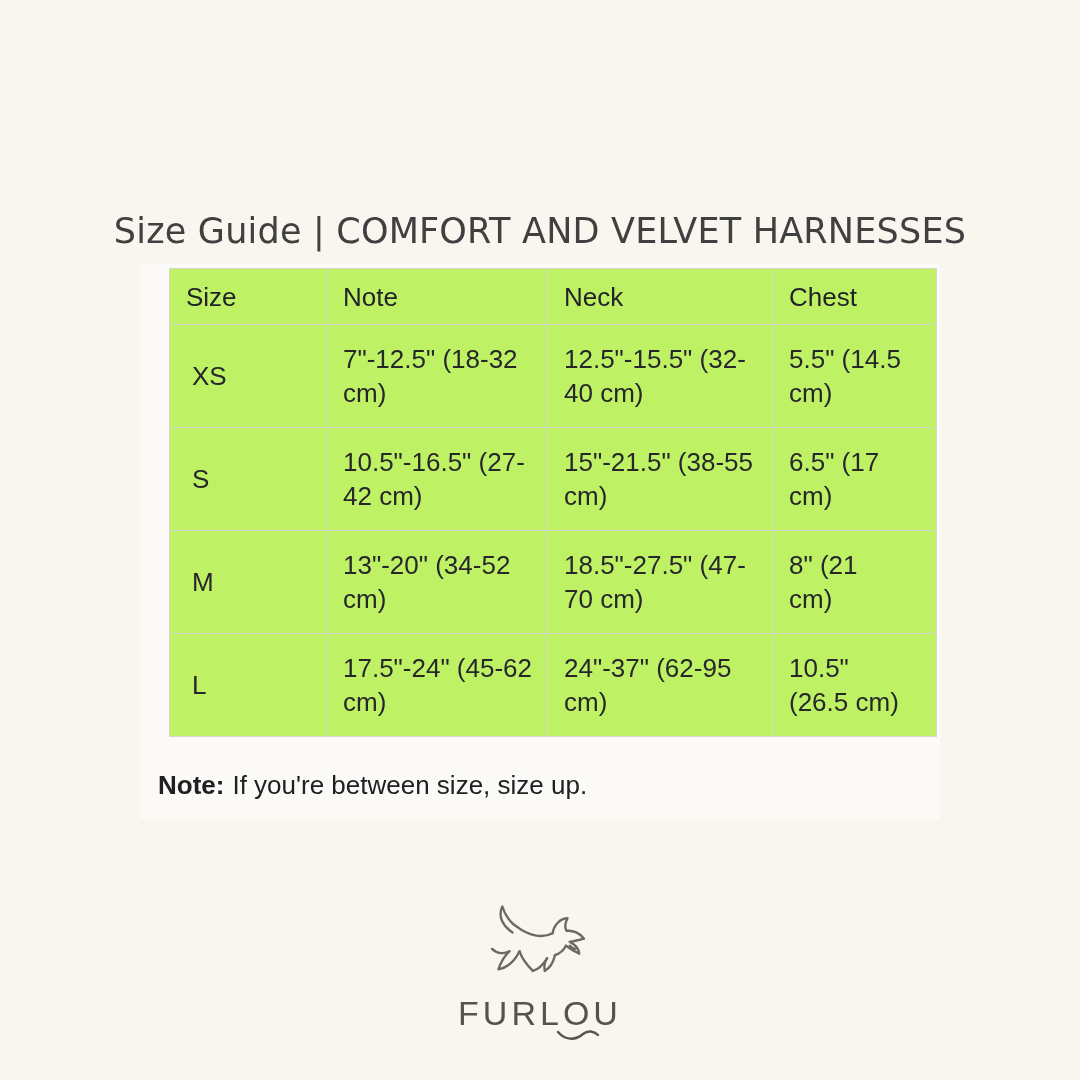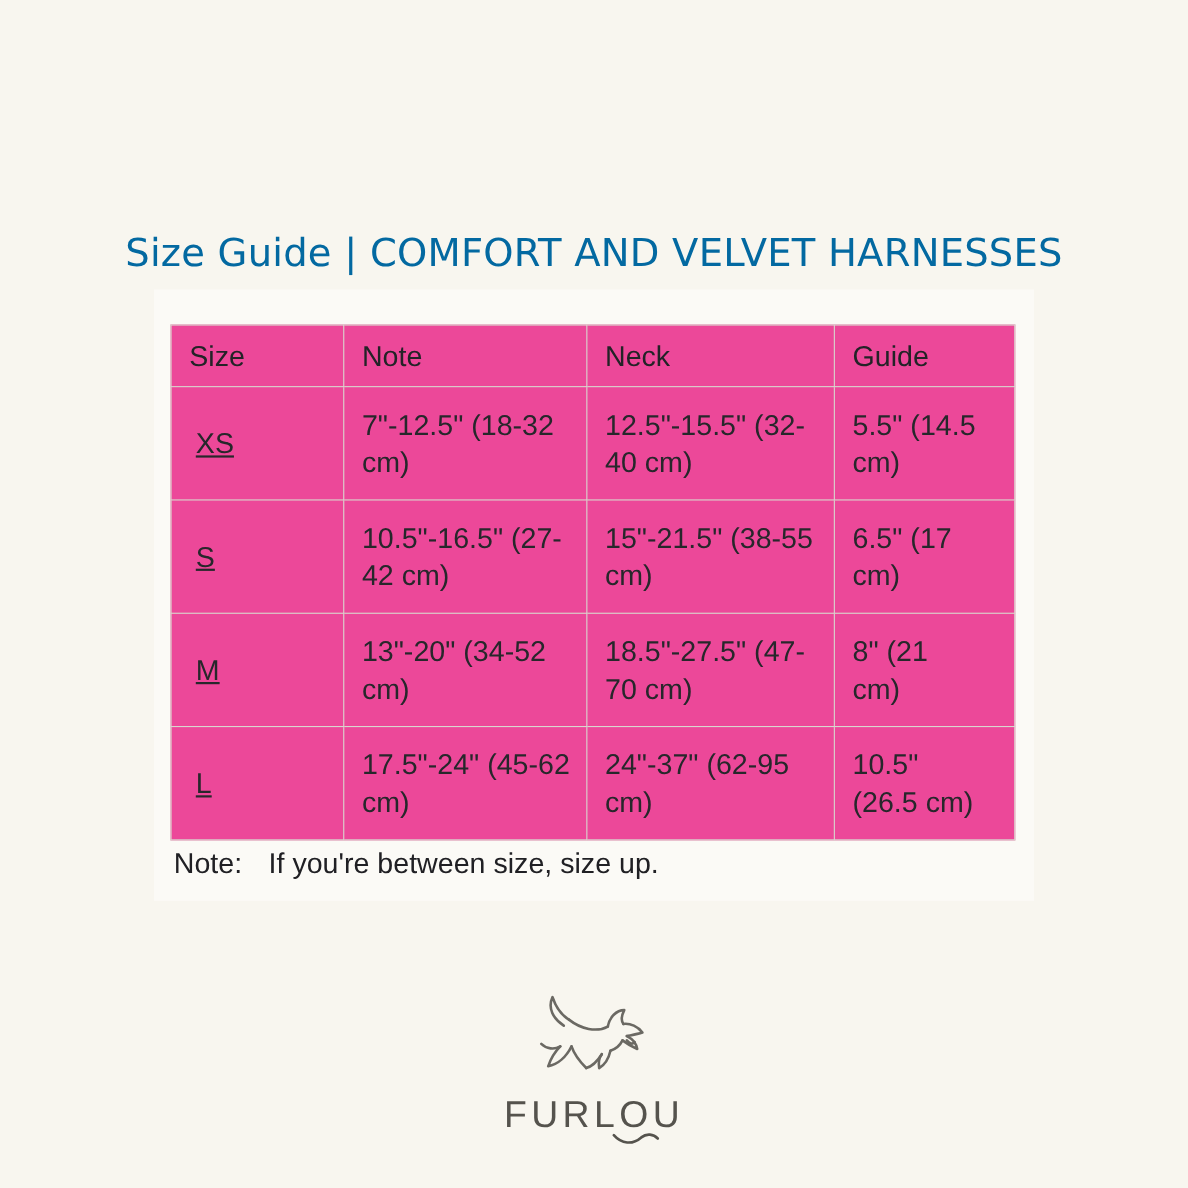--- a/index.html
+++ b/index.html
@@ -16,57 +16,56 @@
   .panel{
     position:absolute;left:140px;top:263px;width:800px;height:556px;
     background:#fbfaf6;
   }
 
   .page-title{
     position:absolute;left:0;top:211px;width:1080px;
     text-align:center;
     font-family:"DejaVu Sans", sans-serif;
     font-size:35px;font-weight:500;letter-spacing:0.2px;
-    color:#0369a1;white-space:nowrap;
+    color:#404040;white-space:nowrap;
   }
 
   table.size-table{
-    position:absolute;left:155px;top:268px;
+    position:absolute;left:169px;top:268px;
     width:767px;table-layout:fixed;
     border-collapse:collapse;
     font-size:26px;color:#27272b;
-    background:#ec4899;
-    margin-top:27px;
+    background:#bef264;
   }
   .size-table col.c-size{width:157px;}
   .size-table col.c-neck{width:221px;}
   .size-table col.c-belly{width:225px;}
   .size-table col.c-chest{width:164px;}
 
   .size-table th,.size-table td{
     border:1px solid #d9d6ce;
     text-align:left;vertical-align:middle;
     padding:6px 14px 6px 16px;
     line-height:34px;
     font-weight:400;
   }
   .size-table thead th{
     height:43px;
     font-weight:500;
     font-size:26px;color:#232327;
   }
   .size-table tbody td{height:90px;}
-  .size-table td.cell-size{padding-left:22px;text-decoration:underline;}
+  .size-table td.cell-size{padding-left:22px;}
   .size-table td.cell-chest{padding-right:30px;}
 
   .note{
     position:absolute;left:158px;top:769px;
     font-size:26px;color:#202024;line-height:32px;
   }
-  .note .note-label{font-weight:400;margin-right:24px;}
+  .note .note-label{font-weight:700;margin-right:8px;}
 
   .logo{
     position:absolute;left:0;top:901px;width:1080px;
     display:flex;flex-direction:column;align-items:center;gap:2px;
   }
   .logo-dog{display:block;}
   .logo-wordmark{display:block;}
 </style>
 </head>
 <body>
@@ -82,21 +81,21 @@
       <col class="c-size">
         <col class="c-neck">
         <col class="c-belly">
         <col class="c-chest">
     </colgroup>
     <thead>
       <tr>
         <th>Size</th>
         <th>Note</th>
         <th>Neck</th>
-        <th>Guide</th>
+        <th>Chest</th>
       </tr>
     </thead>
     <tbody>
       <tr>
         <td class="cell-size">XS</td>
         <td class="cell-neck">7"-12.5" (18-32 cm)</td>
         <td class="cell-belly">12.5"-15.5" (32-40 cm)</td>
         <td class="cell-chest">5.5" (14.5 cm)</td>
       </tr>
       <tr>

